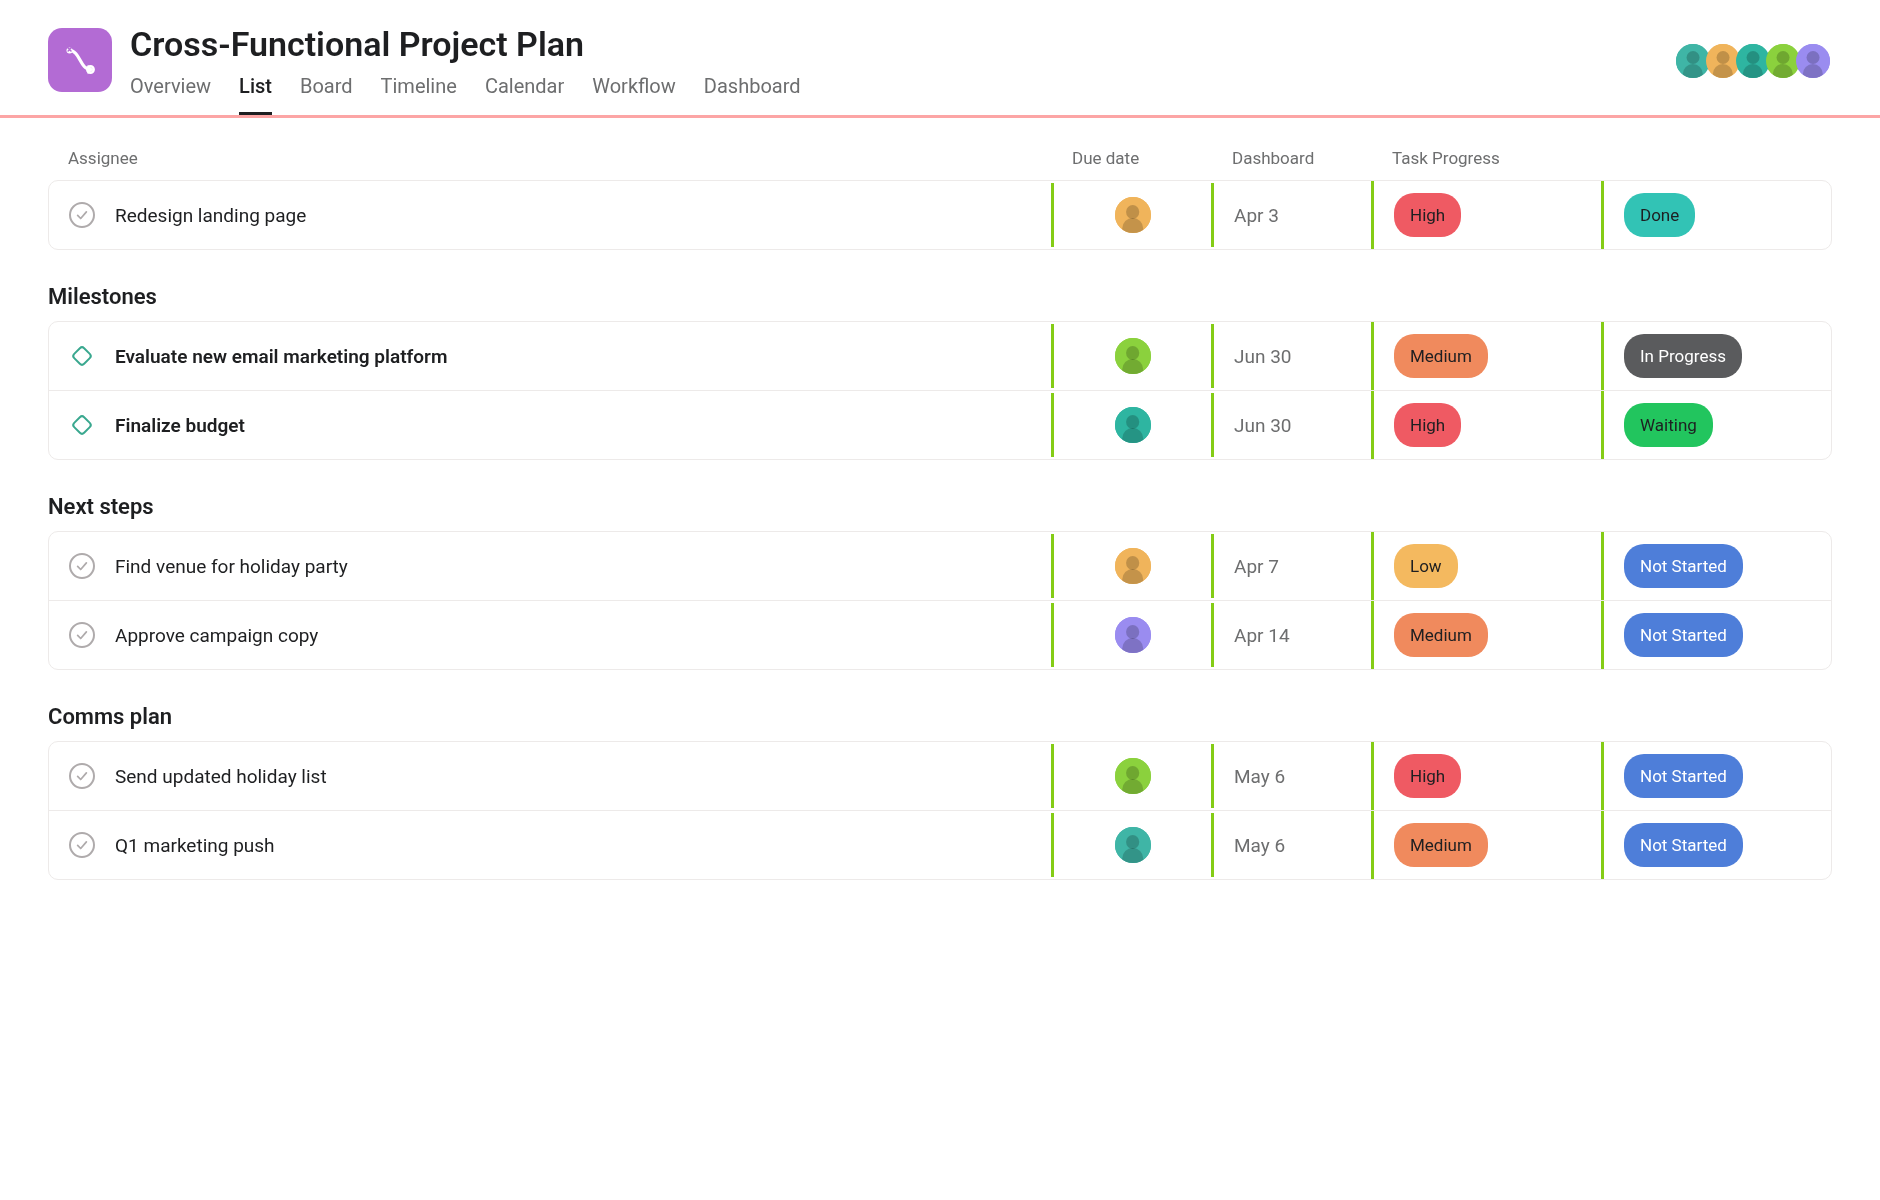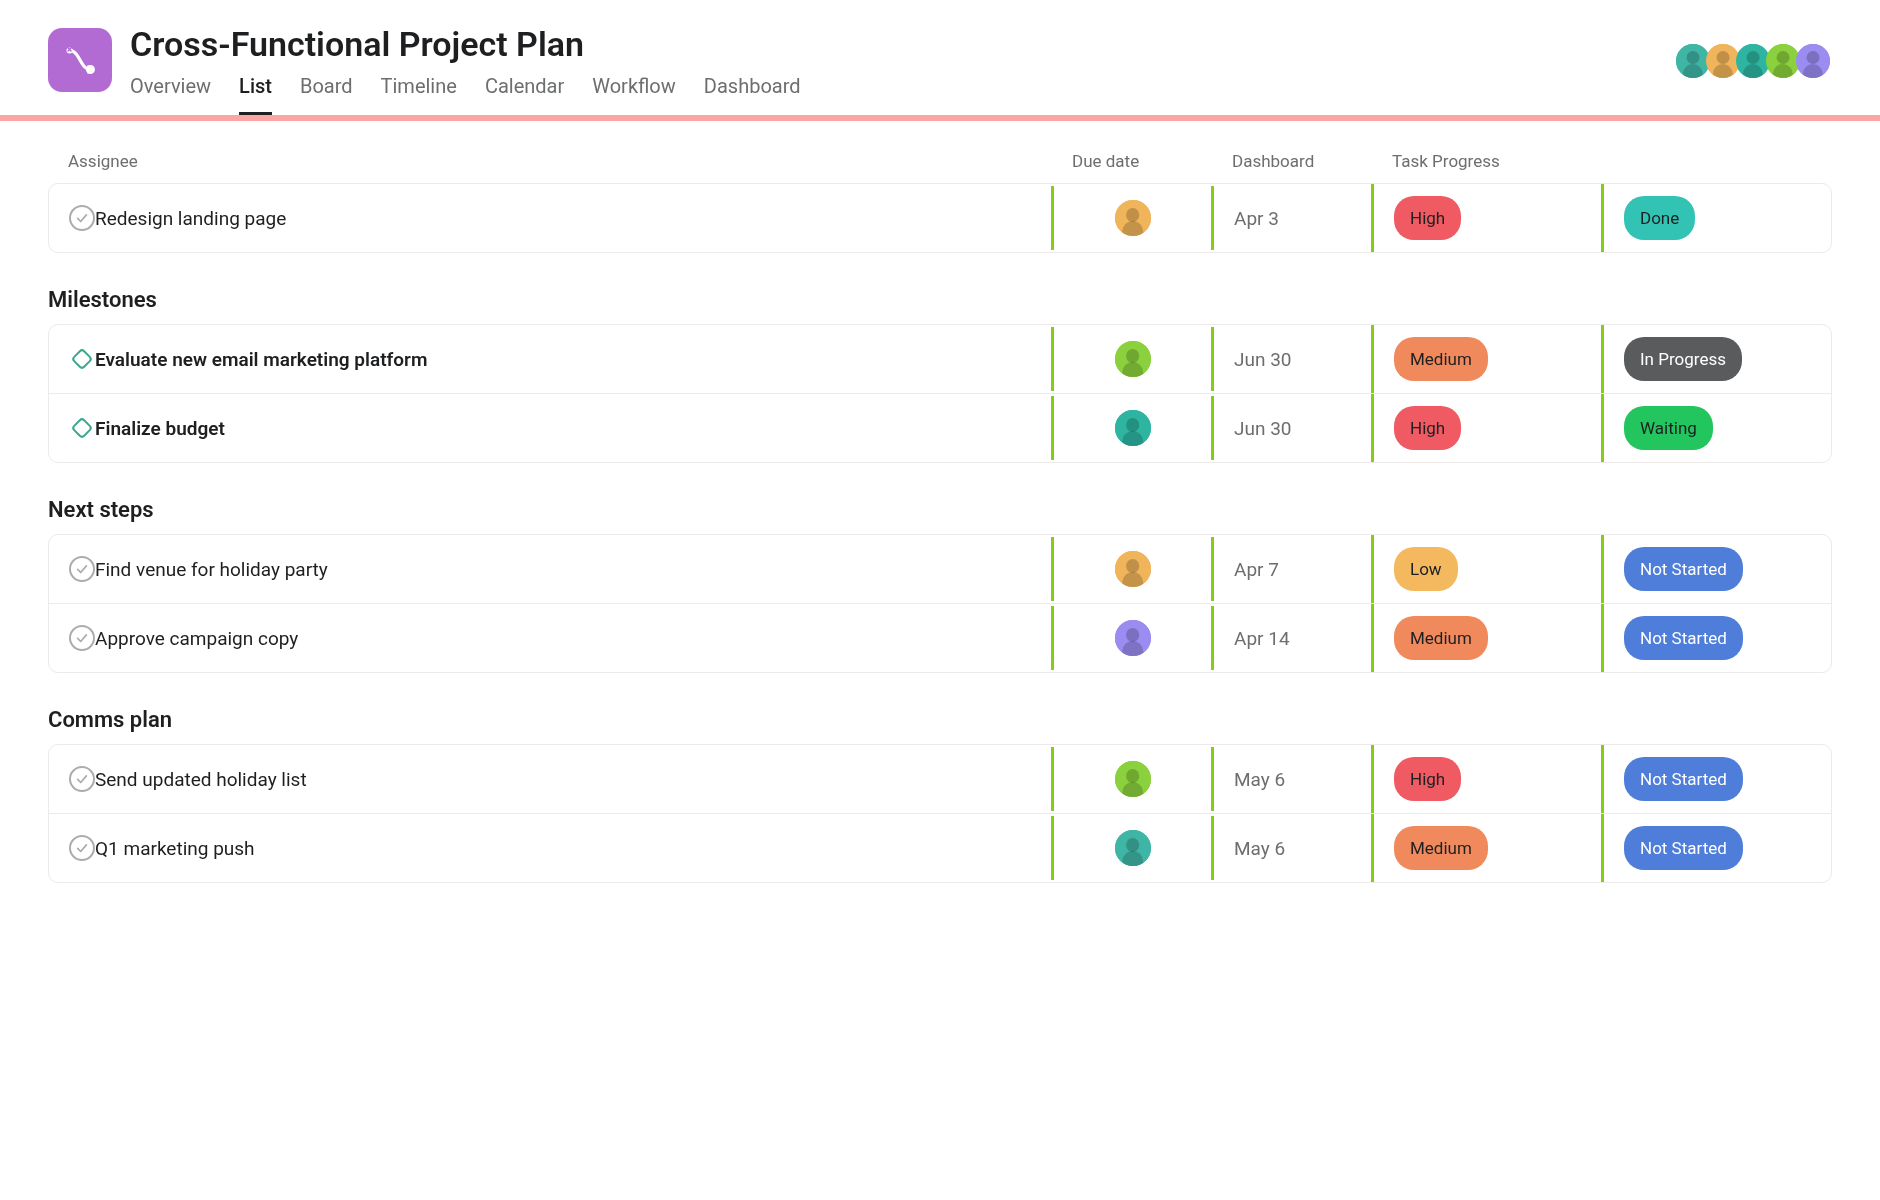--- a/index.html
+++ b/index.html
@@ -6,21 +6,21 @@
   body {
     font-family: -apple-system, BlinkMacSystemFont, "Segoe UI", Roboto, Helvetica, Arial, sans-serif;
     background: #fff;
     color: #1e1f21;
   }
   .header {
     display: flex;
     align-items: flex-start;
     justify-content: space-between;
     padding: 24px 48px 0 48px;
-    border-bottom: 6px solid #fca5a5;
+    border-bottom: 3px solid #fca5a5;
   }
   .header-left { display: flex; gap: 18px; }
   .project-icon {
     width: 64px; height: 64px;
     border-radius: 14px;
     background: #b36bd4;
     display: flex; align-items: center; justify-content: center;
     flex-shrink: 0;
     margin-top: 4px;
   }
@@ -58,21 +58,21 @@
     display: grid;
     grid-template-columns: 1fr 160px 160px 230px 230px;
     min-height: 64px;
     align-items: center;
     border-top: 1px solid #edeae9;
     font-size: 19px;
   }
   .table .row:first-child { border-top: none; }
   .cell { padding: 12px 20px; display: flex; align-items: center; border-left: 3px solid #84cc16; min-height: 64px; }
   .cell:first-child { border-left: none; }
-  .task-cell { gap: 0; }
+  .task-cell { gap: 20px; }
   .check-circle {
     width: 26px; height: 26px; border-radius: 50%;
     border: 2px solid #afabac;
     display: flex; align-items: center; justify-content: center;
     flex-shrink: 0;
   }
   .check-circle svg { width: 14px; height: 14px; stroke: #afabac; }
   .milestone-icon { width: 26px; height: 26px; flex-shrink:0; display:flex; align-items:center; justify-content:center; }
   .milestone-icon svg { width: 24px; height: 24px; }
   .task-title { color: #1e1f21; }

